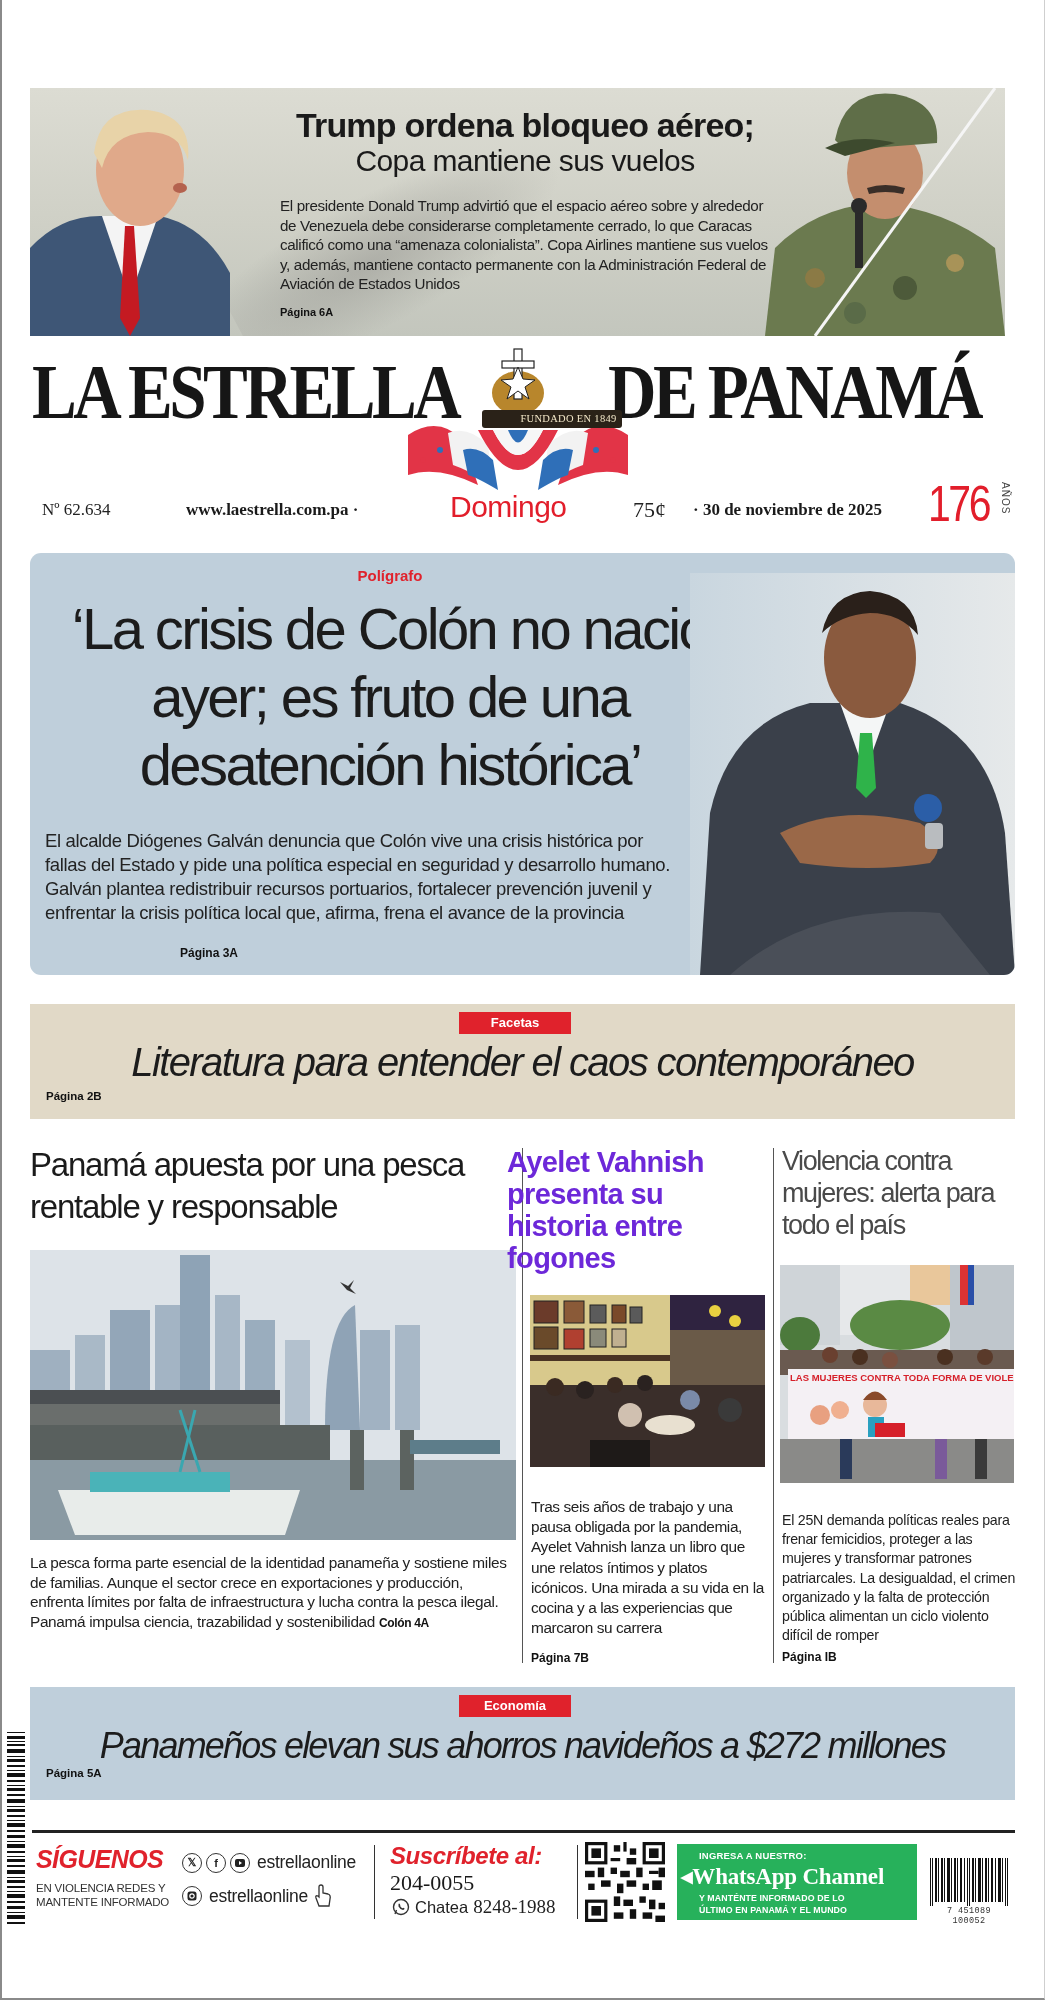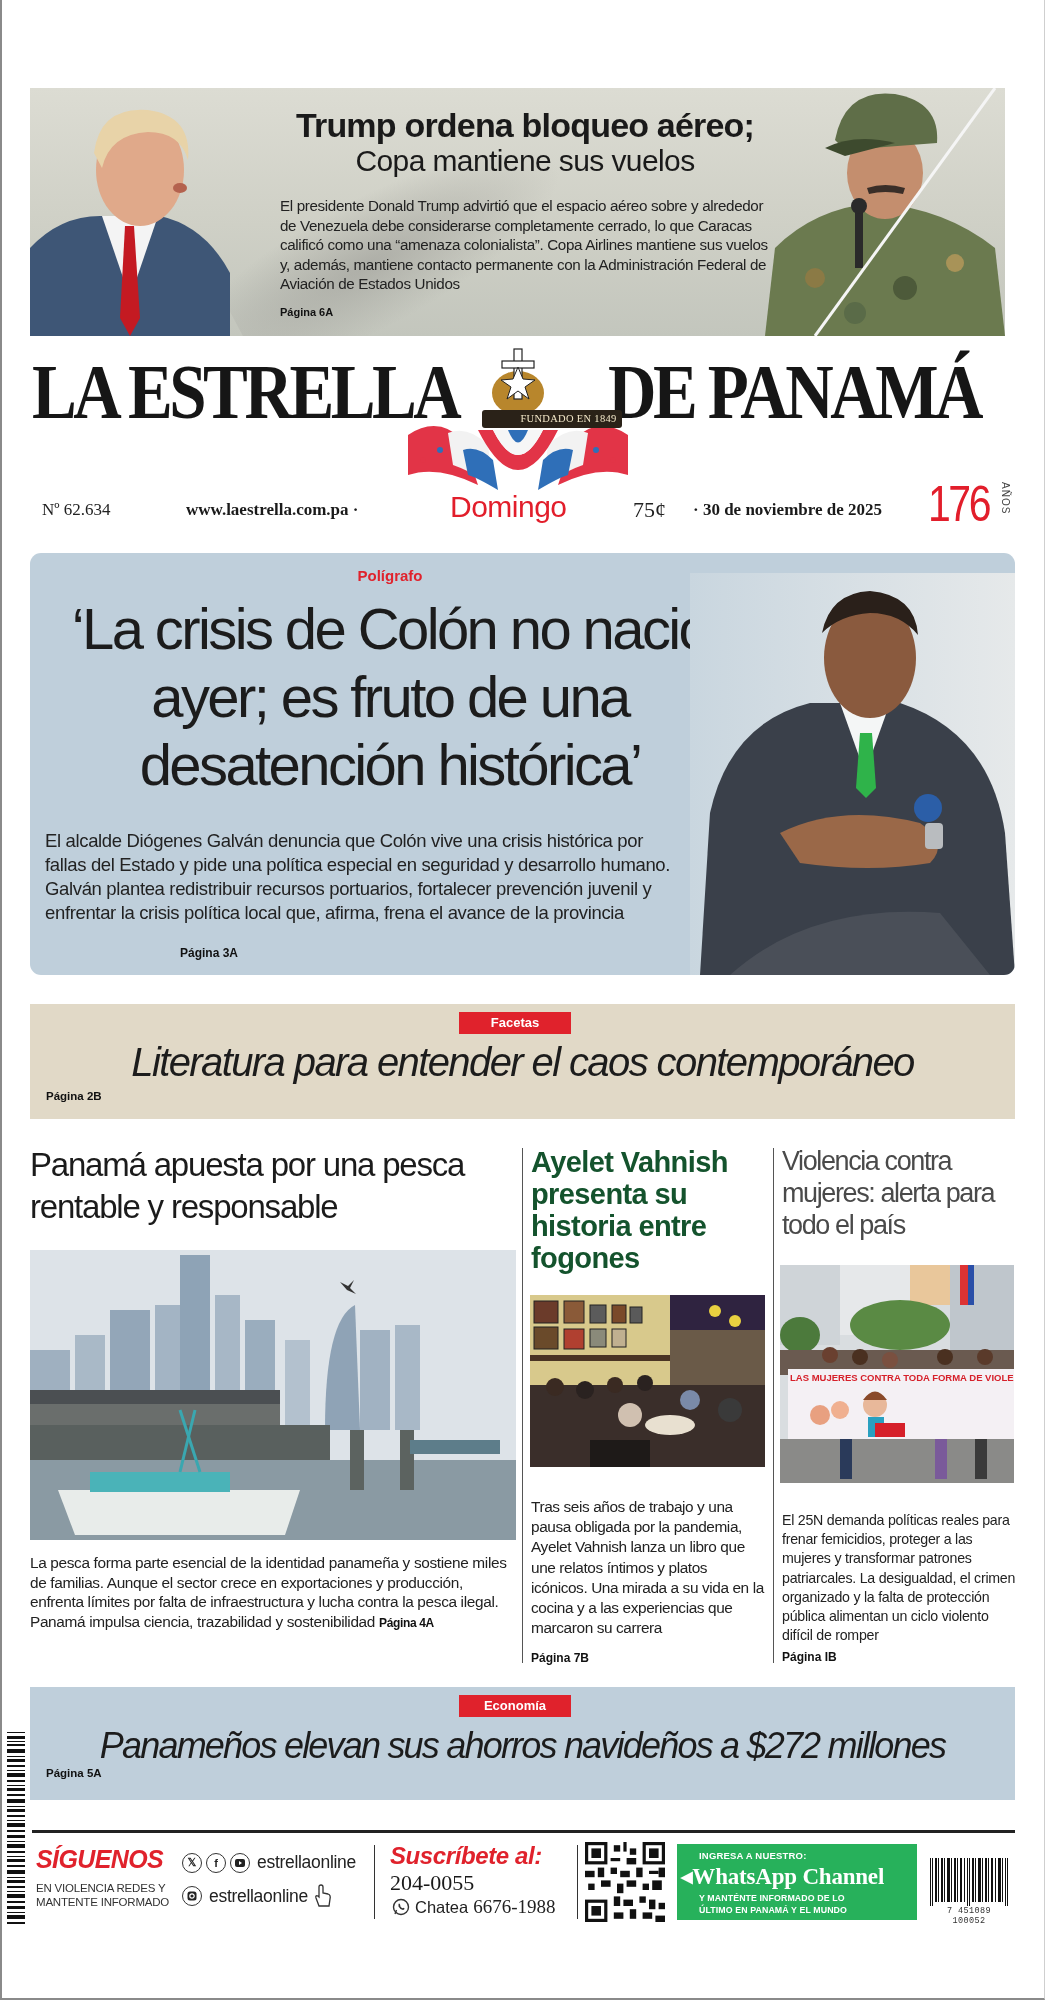--- a/index.html
+++ b/index.html
@@ -45,21 +45,21 @@
   .band-title { position: absolute; left: 0; top: 36px; width: 985px; text-align: center; font-size: 40px; font-style: italic; color: #1c1c1c; letter-spacing: -1.6px; }
   .band-page { position: absolute; left: 16px; top: 86px; font-size: 11.5px; font-weight: bold; color: #111; }
 
   
   .col-rule { width: 1px; background: #555; }
   .a1-title { left: 30px; top: 1144px; width: 480px; font-size: 33px; line-height: 42px; color: #1b1b1b; letter-spacing: -1.2px; }
   .a1-photo { left: 30px; top: 1250px; width: 486px; height: 290px; overflow: hidden; }
   .a1-body { left: 30px; top: 1553px; width: 486px; font-size: 15.4px; line-height: 19.6px; color: #222; letter-spacing: -0.35px; }
   .a1-page { font-size: 12px; font-weight: bold; color: #111; }
 
-  .a2-title { left: 531px; top: 1146px; width: 230px; font-size: 29px; font-weight: bold; line-height: 32px; color: #14532d; letter-spacing: -0.6px; }
+  .a2-title { left: 507px; top: 1146px; width: 230px; font-size: 29px; font-weight: bold; line-height: 32px; color: #6d28d9; letter-spacing: -0.6px; }
   .a2-photo { left: 530px; top: 1295px; width: 235px; height: 172px; overflow: hidden; }
   .a2-body { left: 531px; top: 1497px; width: 236px; font-size: 15.4px; line-height: 20.2px; color: #222; letter-spacing: -0.4px; }
   .a2-page { left: 531px; top: 1651px; font-size: 12px; font-weight: bold; color: #111; }
 
   .a3-title { left: 782px; top: 1145px; width: 240px; font-size: 27px; line-height: 32px; color: #4a4a4a; letter-spacing: -1.4px; font-weight: normal; }
   .a3-photo { left: 780px; top: 1265px; width: 234px; height: 218px; overflow: hidden; }
   .a3-body { left: 782px; top: 1511px; width: 240px; font-size: 14.2px; line-height: 19.2px; color: #222; letter-spacing: -0.25px; }
   .a3-page { left: 782px; top: 1650px; font-size: 12px; font-weight: bold; color: #111; }
 
   
@@ -214,21 +214,21 @@
   <rect x="60" y="222" width="140" height="20" fill="#4ab3b8"></rect>
   <line x1="150" y1="160" x2="170" y2="222" stroke="#3aa7b0" stroke-width="3"></line>
   <line x1="165" y1="160" x2="150" y2="222" stroke="#3aa7b0" stroke-width="3"></line>
   <rect x="320" y="180" width="14" height="60" fill="#5c6360"></rect>
   <rect x="370" y="180" width="14" height="60" fill="#5c6360"></rect>
   <rect x="380" y="190" width="90" height="14" fill="#5d7d8a"></rect>
   <path d="M310 32 l8 4 l6 -6 l-4 8 l6 6 l-9 -4 Z" fill="#333"></path>
 </svg>
 <div class="abs a1-body">
   <span>La pesca forma parte esencial de la identidad panameña y sostiene miles de familias. Aunque el sector crece en exportaciones y producción, enfrenta límites por falta de infraestructura y lucha contra la pesca ilegal. Panamá impulsa ciencia, trazabilidad y sostenibilidad</span>
-  <span class="a1-page">Página 4A</span>
+  <span class="a1-page">Colón 4A</span>
 </div>
 
 <div class="abs a2-title">Ayelet Vahnish presenta su historia entre fogones</div>
 <svg class="abs a2-photo" viewBox="0 0 235 172">
   <rect width="235" height="172" fill="#d8c98c"></rect>
   <rect x="140" y="0" width="95" height="35" fill="#2f2340"></rect>
   <rect x="140" y="35" width="95" height="90" fill="#6a5a48"></rect>
   <rect x="0" y="60" width="140" height="6" fill="#4a3424"></rect>
   <rect x="4" y="6" width="24" height="22" fill="#6b3b2a" stroke="#222"></rect>
     <rect x="34" y="6" width="20" height="22" fill="#8a5a38" stroke="#222"></rect>
@@ -373,21 +373,21 @@
 
 <div class="abs sus-title">Suscríbete al:</div>
 <div class="abs sus-phone">204-0055</div>
 <div class="abs sus-chat">
   <svg width="18" height="18" viewBox="0 0 18 18">
       <circle cx="9" cy="9" r="7.5" fill="none" stroke="#333" stroke-width="1.4"></circle>
       <path d="M3 16 L4.5 12" stroke="#333" stroke-width="1.4"></path>
       <path d="M6.5 6 Q7 5 7.8 6 L8.3 7.2 Q8 8 8.6 8.8 Q9.5 10 10.6 10.3 L11.6 9.8 L12.6 10.6 Q12.4 12 11 12 Q8 11.5 6.5 8.5 Z" fill="#333"></path>
     </svg>
   <span>Chatea</span>
-  <span class="num">6676-1988</span>
+  <span class="num">8248-1988</span>
 </div>
 
 <div class="abs vrule" style="left:577px; top:1845px; height:74px;"></div>
 
 <svg class="abs qr" viewBox="0 0 25 25">
   <rect width="25" height="25" fill="#fff"></rect>
   <g fill="#111">
     <rect x="0" y="0" width="7" height="7"></rect>
       <rect x="18" y="0" width="7" height="7"></rect>
       <rect x="0" y="18" width="7" height="7"></rect>

